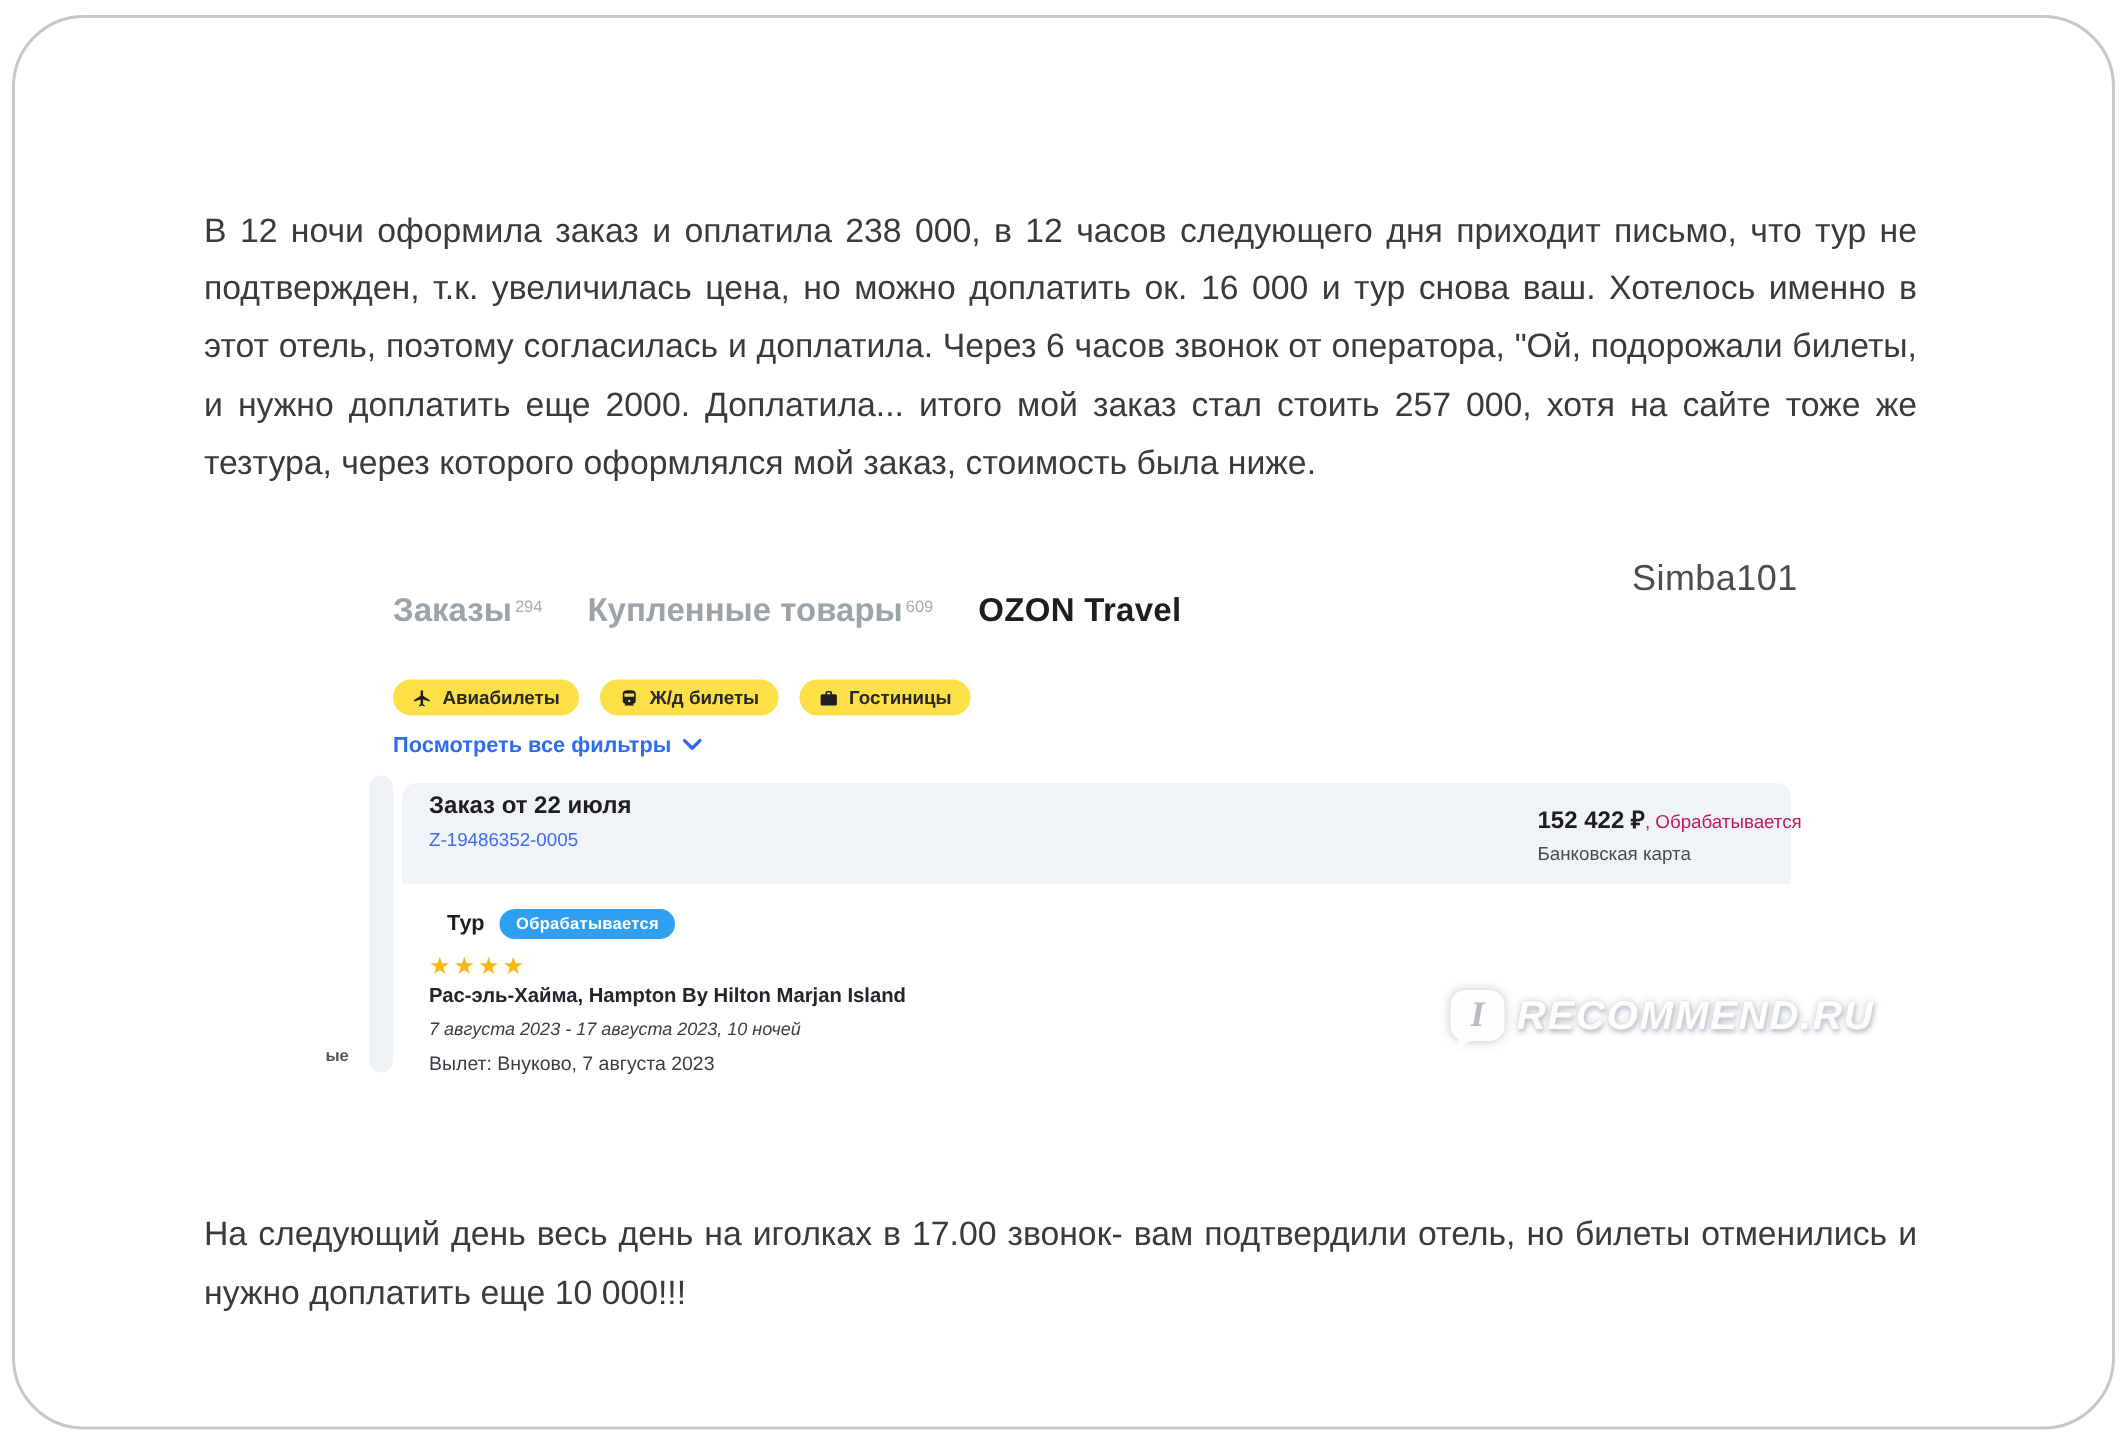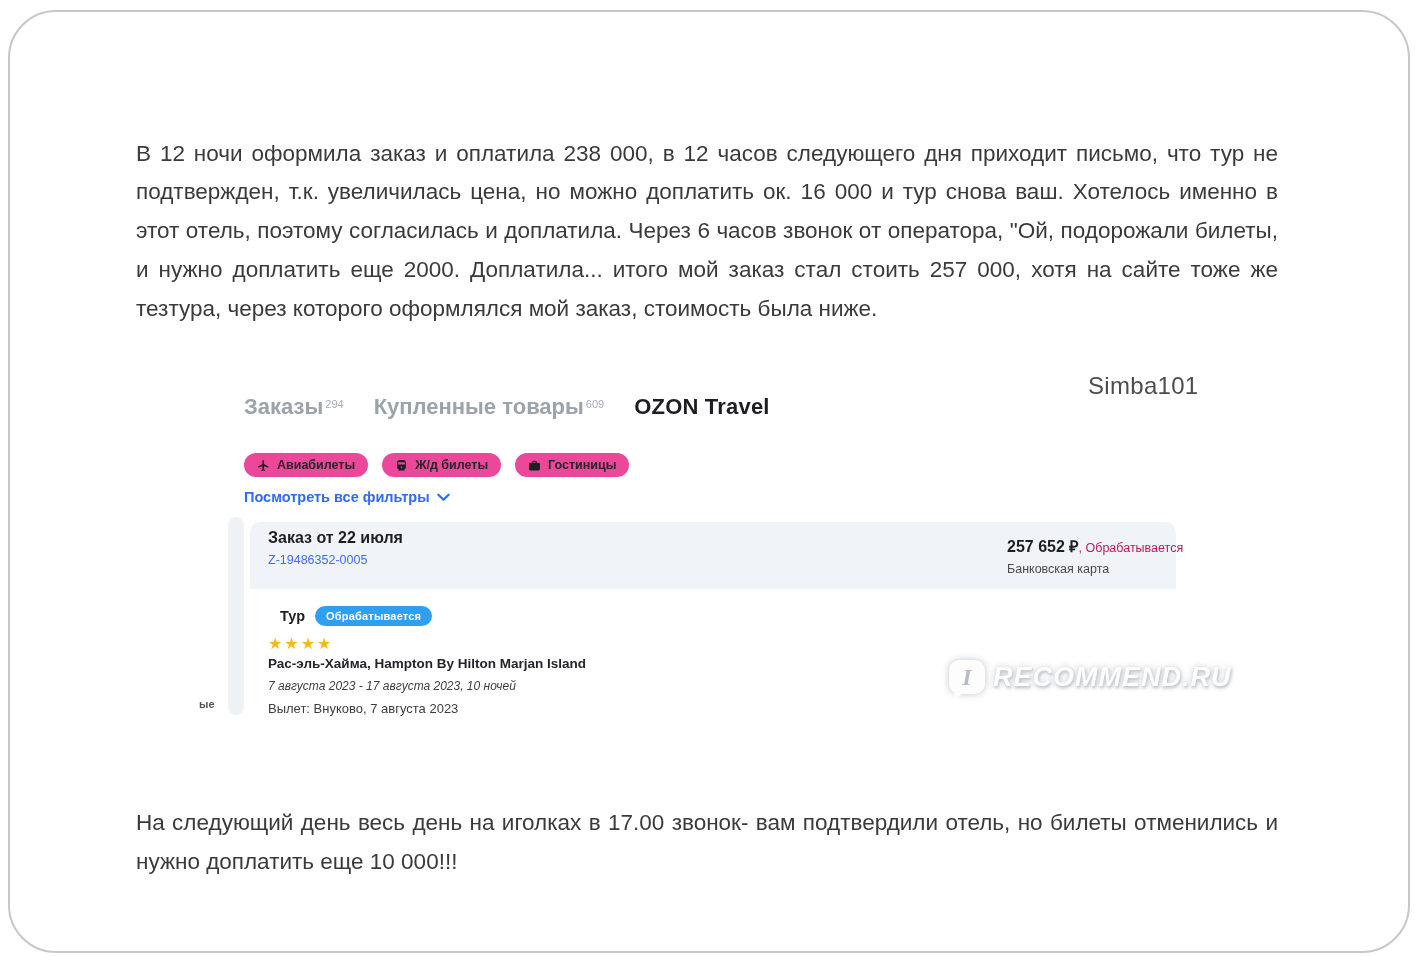--- a/index.html
+++ b/index.html
@@ -18,30 +18,30 @@
     text-align:justify;
   }
   .review-p1{top:100px;}
   .review-p2{top:762px;margin-top:30px;}
   .username{
     position:absolute;left:1078px;top:360px;width:110px;
     font-size:24px;font-weight:400;color:#4d4d4d;letter-spacing:.3px;
   }
   
   .shot{
-    position:absolute;left:187px;top:355px;width:980px;height:348px;
+    position:absolute;left:205px;top:355px;width:980px;height:348px;
     filter:blur(0.3px);
   }
   .tabs{position:absolute;left:47px;top:27px;display:flex;align-items:flex-start;gap:30px;}
   .tab{font-size:22px;font-weight:700;color:#9ba3ab;cursor:pointer;white-space:nowrap;}
   .tab sup{font-size:11px;font-weight:400;color:#a6adb5;margin-left:2px;position:relative;top:2px;}
   .tab.active{color:#1d1d22;letter-spacing:.2px;}
   .chips{position:absolute;left:47px;top:86px;display:flex;gap:14px;}
   .chip{
-    background:#ec4899;border-radius:13px;padding:5px 13px;
+    background:#fde047;border-radius:13px;padding:5px 13px;
     display:flex;align-items:center;gap:7px;
     font-size:12.5px;font-weight:700;color:#26262b;cursor:pointer;white-space:nowrap;text-align:center;
   }
   .chip svg{display:block;}
   .filters-link{
     position:absolute;left:47px;top:122px;display:flex;align-items:center;gap:7px;
     font-size:14.5px;font-weight:700;color:#2e6bf0;cursor:pointer;
   }
   .left-strip{
     position:absolute;left:31px;top:150px;width:16px;height:198px;
@@ -152,21 +152,21 @@
 
     <div class="left-strip"></div>
     <div class="edge-fragment">ые</div>
 
     <div class="order-card">
       <div class="order-header">
         <div class="order-title">Заказ от 22 июля</div>
         <div class="order-number">Z-19486352-0005</div>
         <div class="price-block">
           <div>
-            <span class="price">257 652 ₽</span><span class="price-status">, Обрабатывается</span>
+            <span class="price">152 422 ₽</span><span class="price-status">, Обрабатывается</span>
           </div>
           <div class="payment">Банковская карта</div>
         </div>
       </div>
       <div class="order-body">
         <div class="type-row">
           <span class="type-label">Тур</span>
           <span class="status-badge">Обрабатывается</span>
         </div>
         <div class="stars">★★★★</div>

